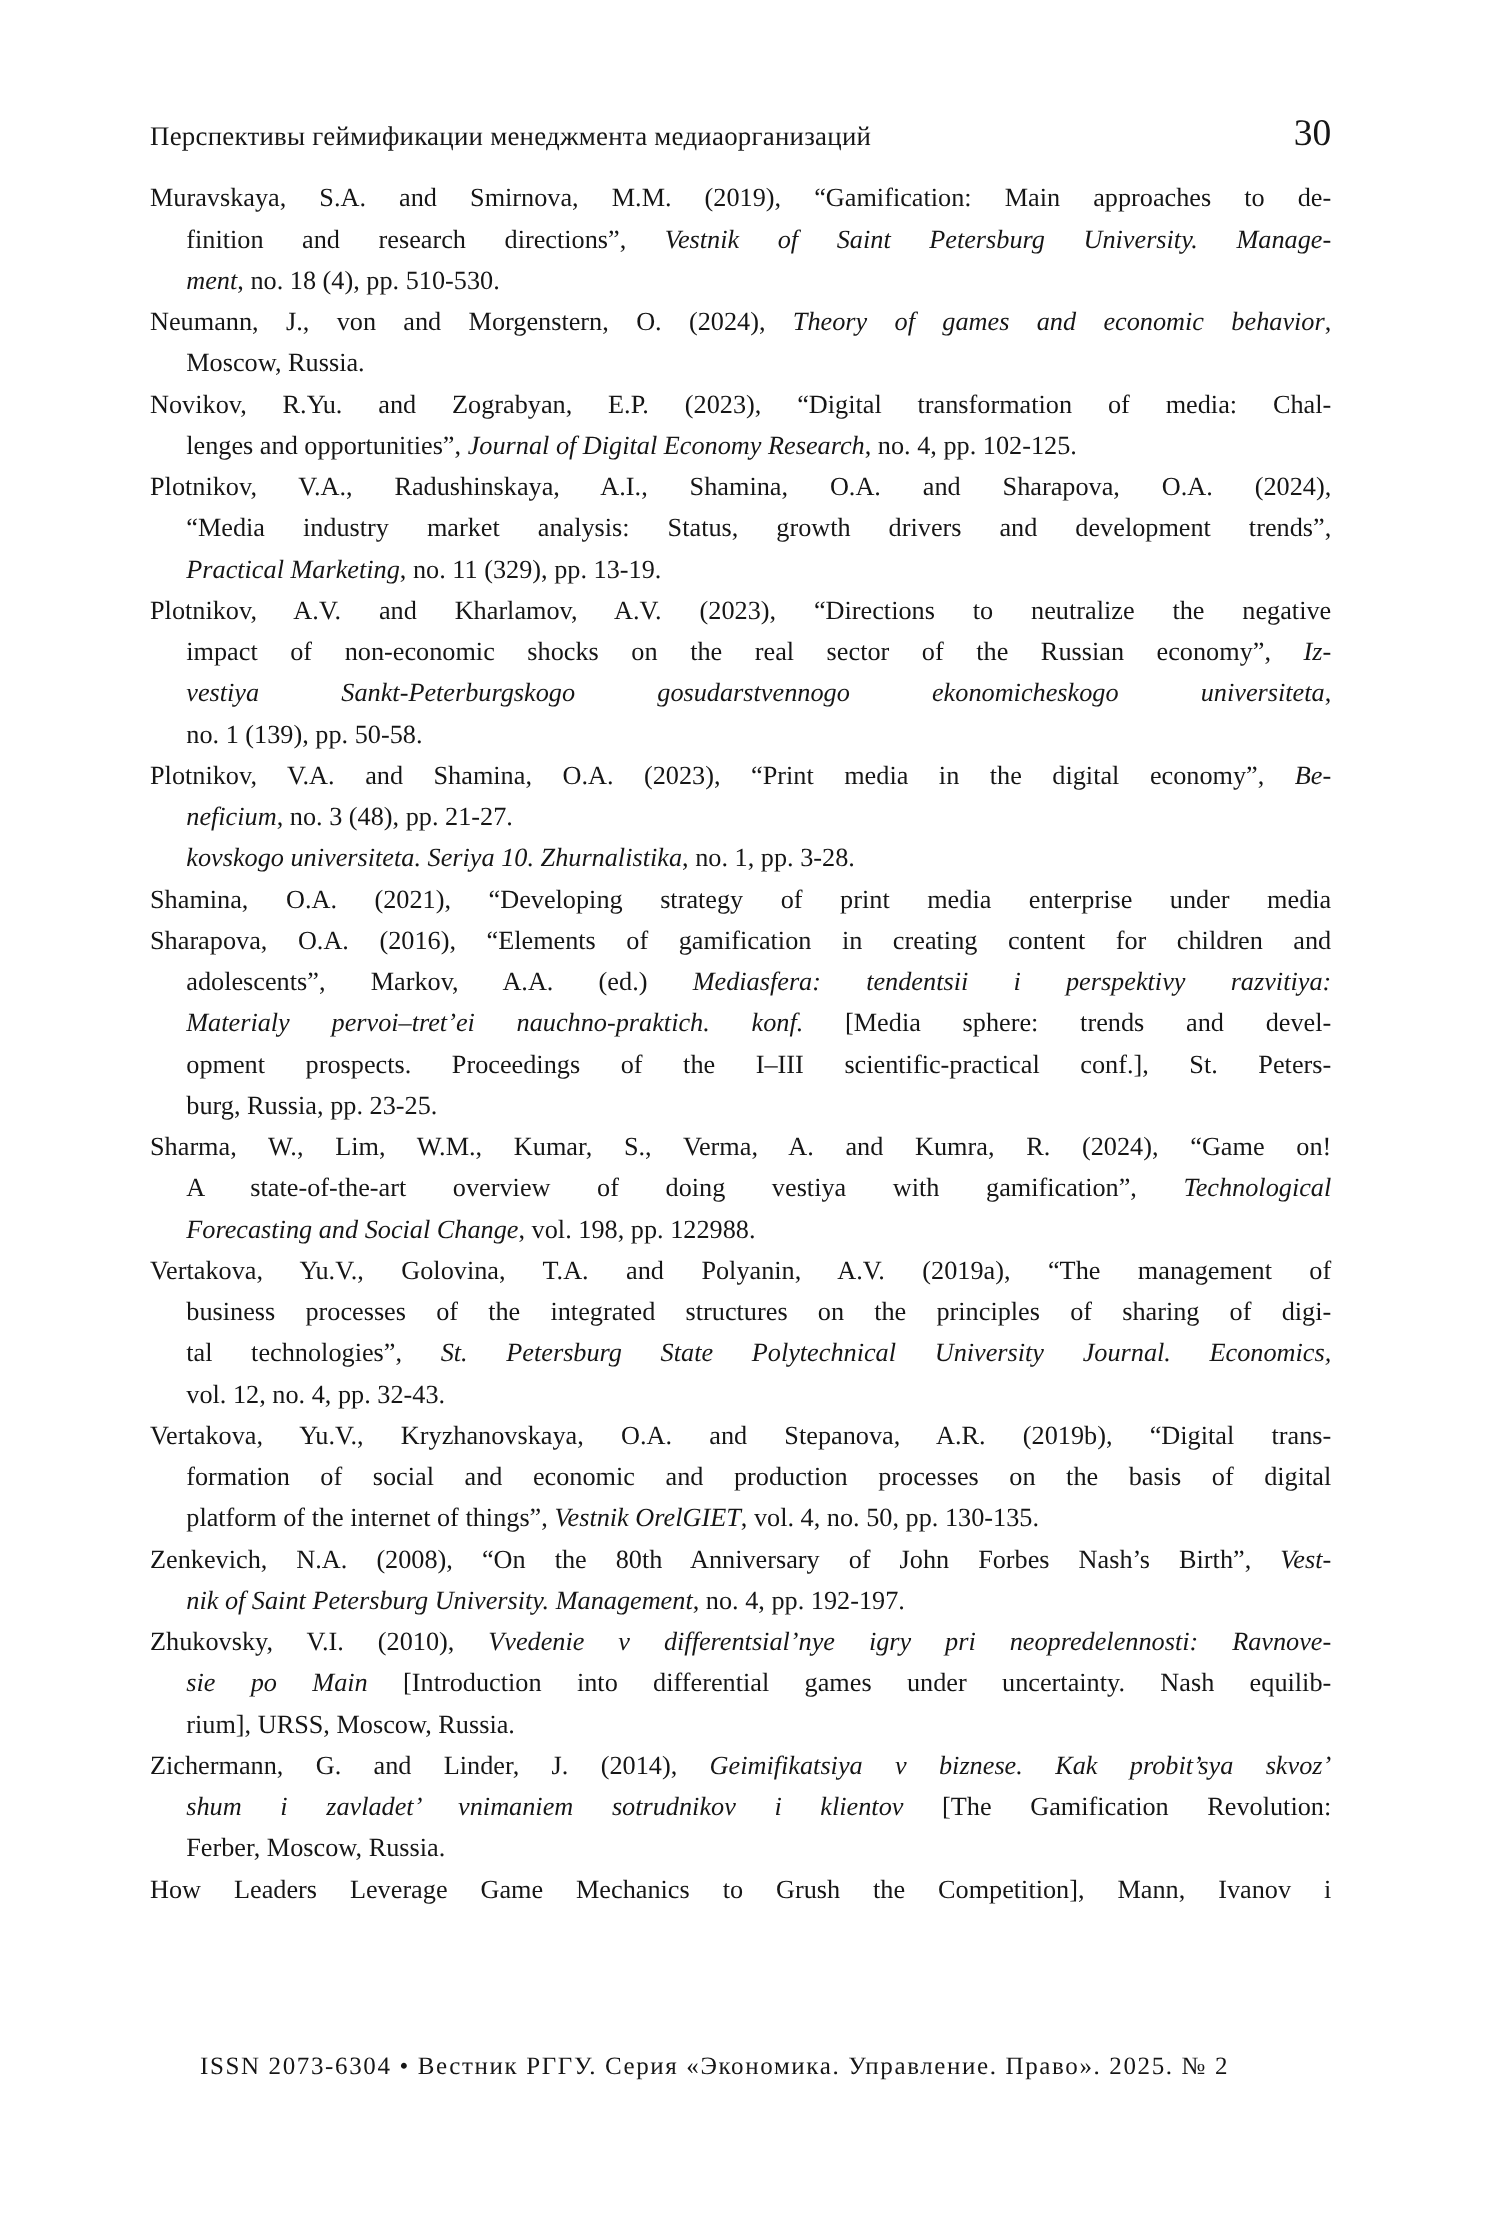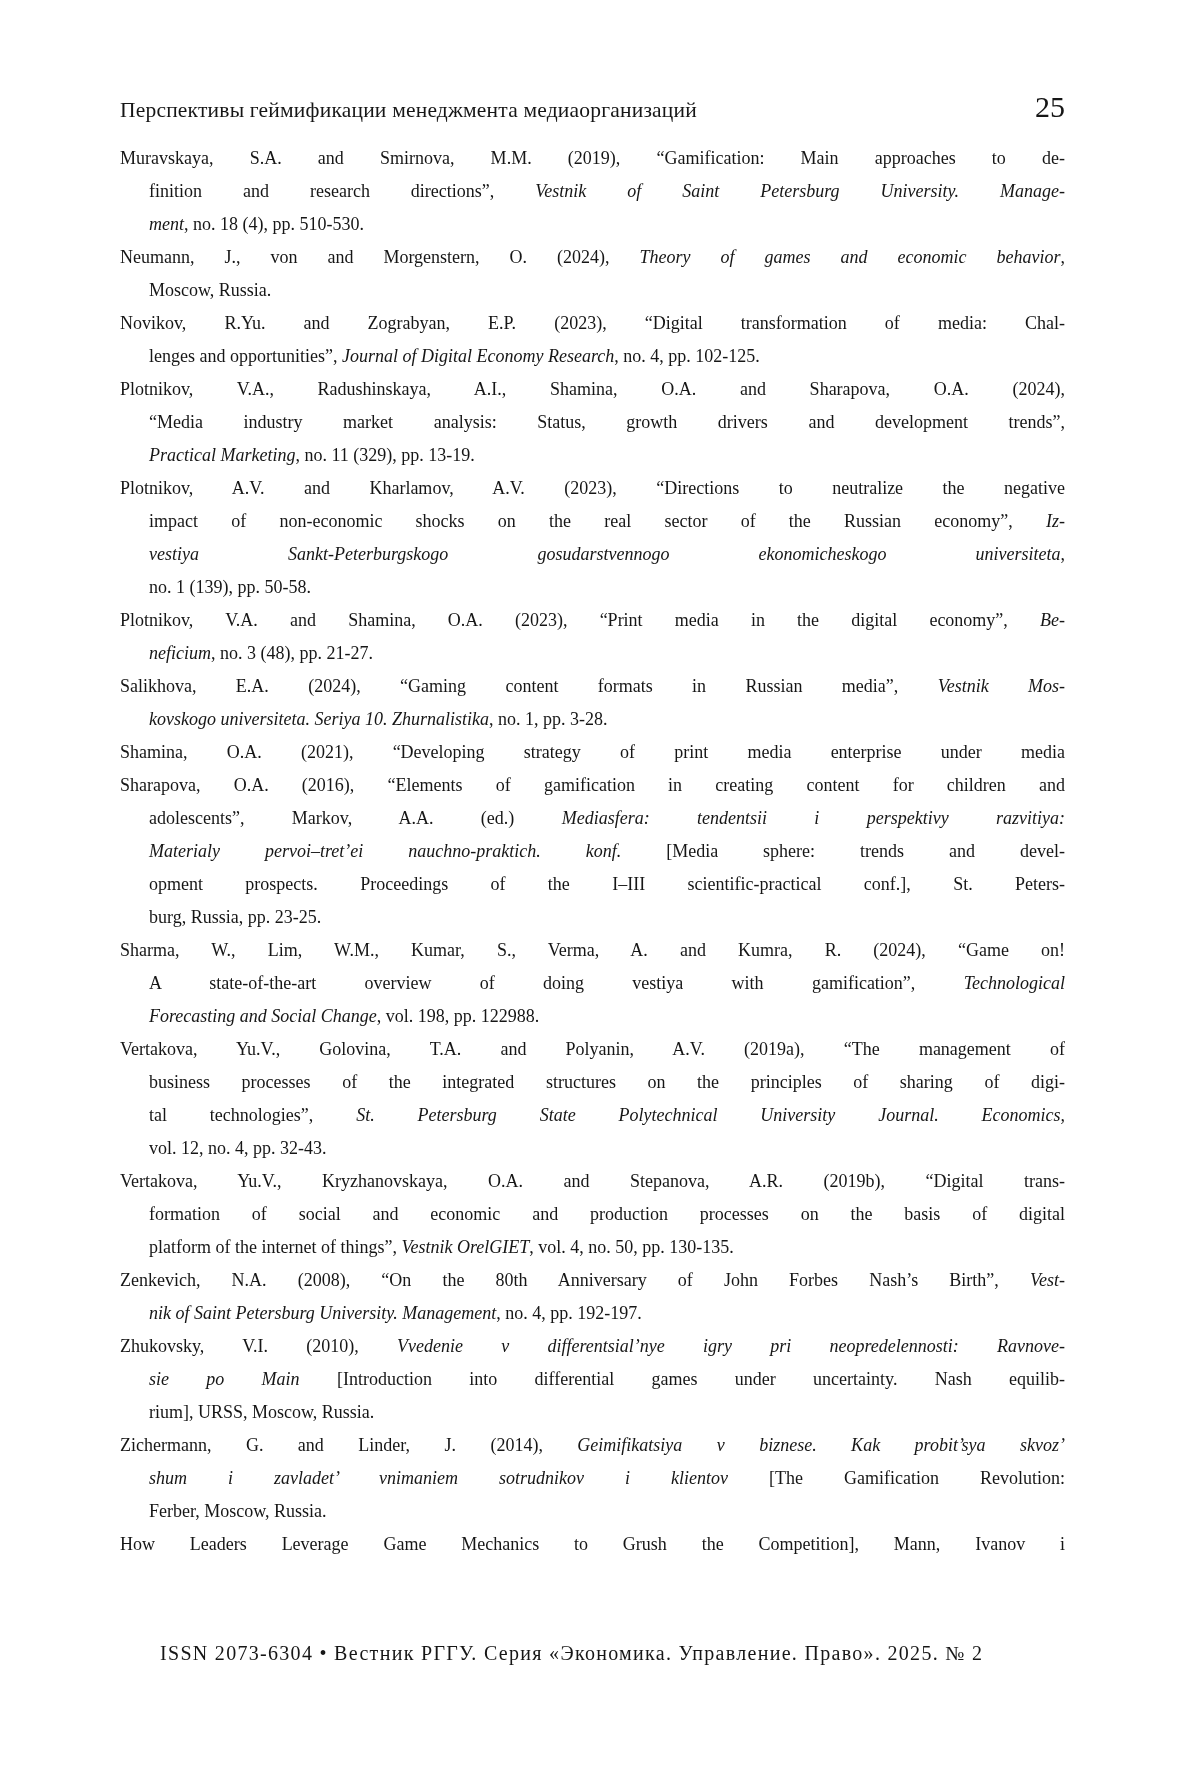--- a/index.html
+++ b/index.html
@@ -28,21 +28,21 @@
     letter-spacing:0.2px;
     white-space:nowrap;
   }
   .page-number {
     font-size:30px;
   }
   .refs {
     position:absolute;
     left:120px; top:142px;
     width:945px;
-    font-size:18px;
+    font-size:21px;
     line-height:33px;
   }
   .line {
     text-align:justify;
     text-align-last:left;
     white-space:normal;
   }
   .line.j { text-align-last:justify; }
   .line.ind { padding-left:29px; }
   .line i { font-style:italic; }
@@ -55,21 +55,21 @@
     white-space:nowrap;
     margin-left:40px;
   }
 </style>
 </head>
 <body>
 
 <div class="page">
   <div class="header">
     <span class="running-title">Перспективы геймификации менеджмента медиаорганизаций</span>
-    <span class="page-number">25</span>
+    <span class="page-number">30</span>
   </div>
 
   <div class="refs">
       <div>
         <div class="line j"><span>Muravskaya, S.A. and Smirnova, M.M. (2019), “Gamification: Main approaches to de-</span></div>
         <div class="line ind j"><span>finition and research directions”, </span><i>Vestnik of Saint Petersburg University. Manage-</i></div>
         <div class="line ind"><i>ment</i><span>, no. 18 (4), pp. 510-530.</span></div>
       </div>
       <div>
         <div class="line j"><span>Neumann, J., von and Morgenstern, O. (2024), </span><i>Theory of games and economic behavior</i><span>,</span></div>
@@ -88,21 +88,20 @@
         <div class="line j"><span>Plotnikov, A.V. and Kharlamov, A.V. (2023), “Directions to neutralize the negative</span></div>
         <div class="line ind j"><span>impact of non-economic shocks on the real sector of the Russian economy”, </span><i>Iz-</i></div>
         <div class="line ind j"><i>vestiya Sankt-Peterburgskogo gosudarstvennogo ekonomicheskogo universiteta</i><span>,</span></div>
         <div class="line ind"><span>no. 1 (139), pp. 50-58.</span></div>
       </div>
       <div>
         <div class="line j"><span>Plotnikov, V.A. and Shamina, O.A. (2023), “Print media in the digital economy”, </span><i>Be-</i></div>
         <div class="line ind"><i>neficium</i><span>, no. 3 (48), pp. 21-27.</span></div>
       </div>
       <div>
-        <div class="line j"><span>Salikhova, E.A. (2024), “Gaming content formats in Russian media”, </span><i>Vestnik Mos-</i></div>
         <div class="line ind"><i>kovskogo universiteta. Seriya 10. Zhurnalistika</i><span>, no. 1, pp. 3-28.</span></div>
       </div>
       <div>
         <div class="line j"><span>Shamina, O.A. (2021), “Developing strategy of print media enterprise under media</span></div>
       </div>
       <div>
         <div class="line j"><span>Sharapova, O.A. (2016), “Elements of gamification in creating content for children and</span></div>
         <div class="line ind j"><span>adolescents”, Markov, A.A. (ed.) </span><i>Mediasfera: tendentsii i perspektivy razvitiya:</i></div>
         <div class="line ind j"><i>Materialy pervoi–tret’ei nauchno-praktich. konf.</i><span> [Media sphere: trends and devel-</span></div>
         <div class="line ind j"><span>opment prospects. Proceedings of the I–III scientific-practical conf.], St. Peters-</span></div>

